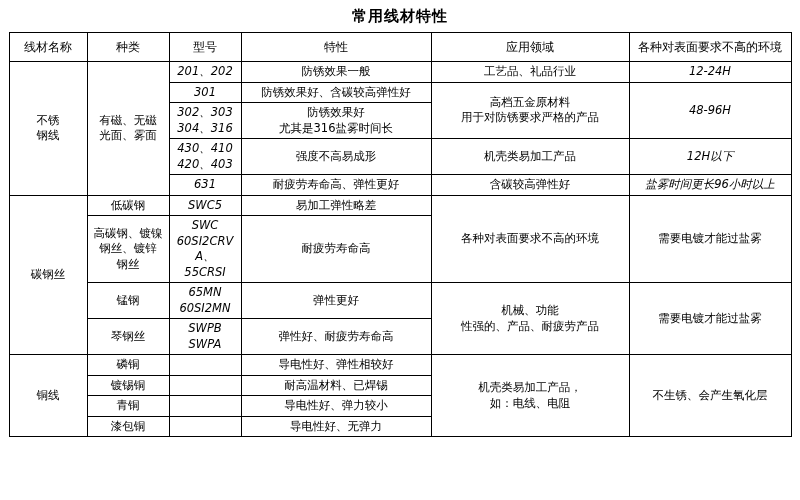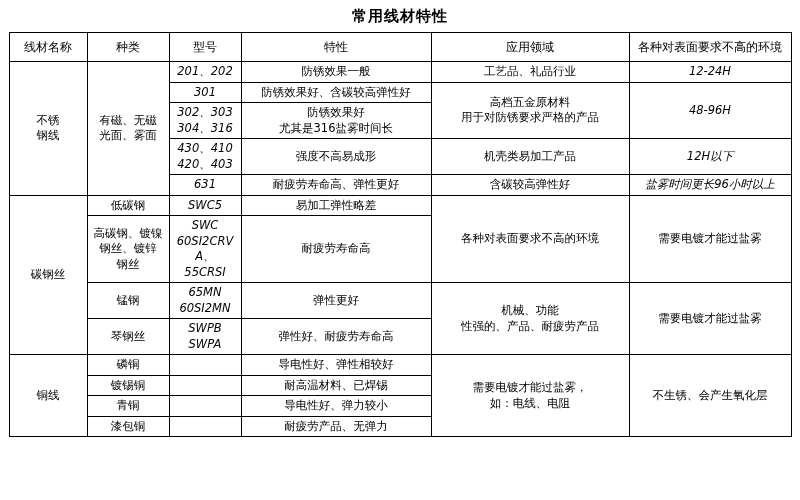--- a/index.html
+++ b/index.html
@@ -165,35 +165,35 @@
         <td class="italic cell-multi leftish">SWPB
 SWPA</td>
         <td class="cell-multi">弹性好、耐疲劳寿命高</td>
       </tr>
 
       <tr>
         <td rowspan="4">铜线</td>
         <td>磷铜</td>
         <td></td>
         <td class="cell-multi">导电性好、弹性相较好</td>
-        <td class="cell-multi" rowspan="4">需要电镀才能过盐雾，
+        <td class="cell-multi" rowspan="4">机壳类易加工产品，
 如：电线、电阻</td>
         <td class="cell-multi" rowspan="4">不生锈、会产生氧化层</td>
       </tr>
       <tr>
         <td>镀锡铜</td>
         <td></td>
         <td class="cell-multi">耐高温材料、已焊锡</td>
       </tr>
       <tr>
         <td>青铜</td>
         <td></td>
         <td class="cell-multi">导电性好、弹力较小</td>
       </tr>
       <tr>
         <td>漆包铜</td>
         <td></td>
-        <td class="cell-multi">耐疲劳产品、无弹力</td>
+        <td class="cell-multi">导电性好、无弹力</td>
       </tr>
 
     </tbody>
   </table>
 </div>
 
 </body></html>

